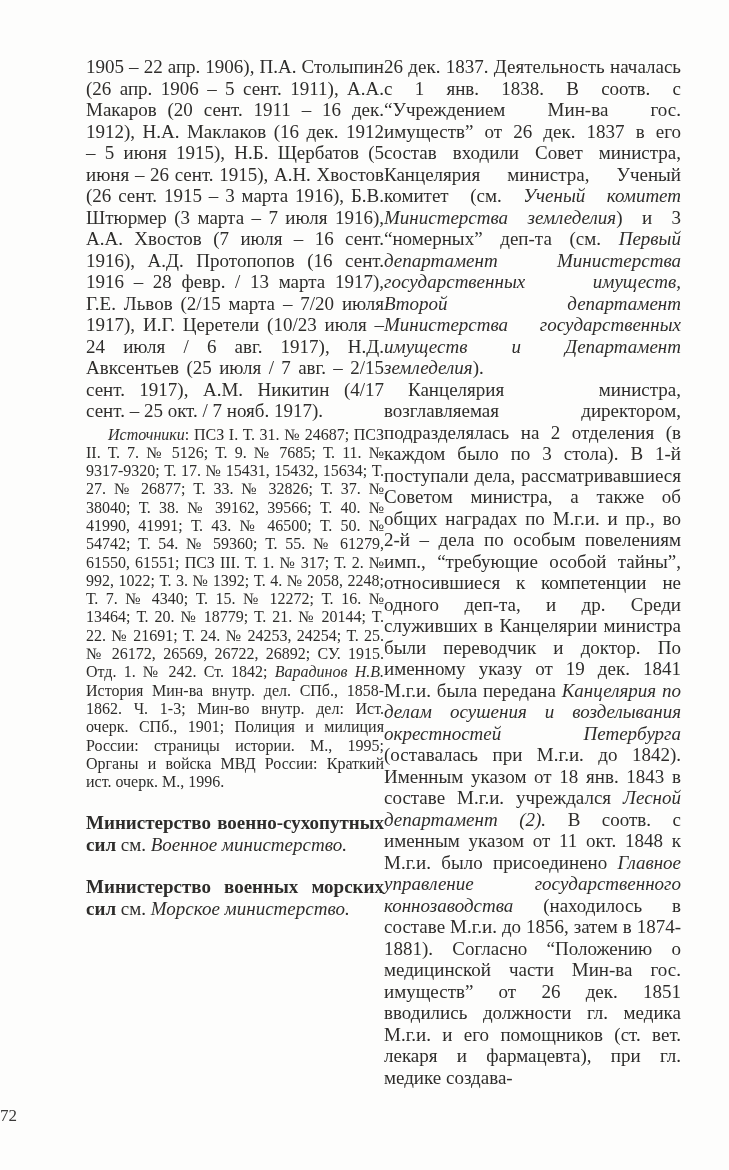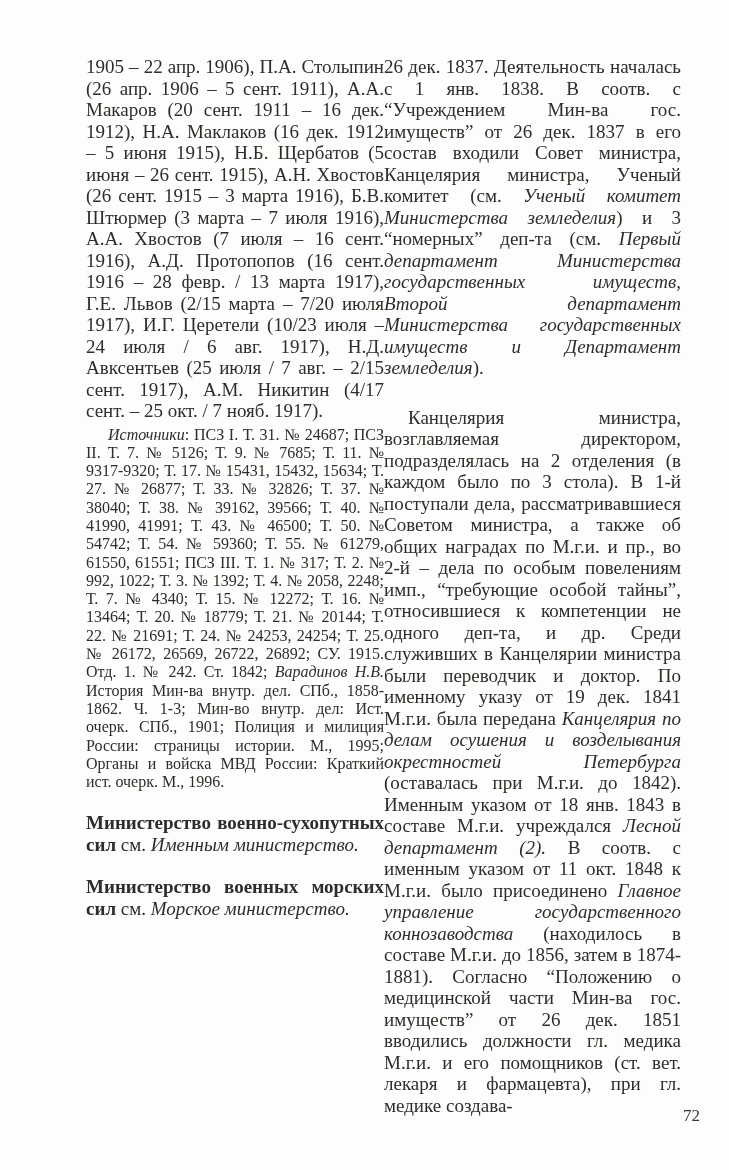--- a/index.html
+++ b/index.html
@@ -31,48 +31,48 @@
     margin-top: 4px;
   }
   .signature {
     font-size: 16.5px;
     font-style: italic;
     text-align: right;
     margin-top: 7px;
     padding-right: 2px;
   }
   .entry { margin-top: 21px; }
-  .indented { text-indent: 24px; margin-top: 28px; }
+  .indented { text-indent: 24px; }
 
   .s-r { font-style: normal; font-weight: normal; }
   .s-i { font-style: italic; }
   .s-b { font-weight: bold; }
 
   .page-number {
     position: absolute;
     top: 1106px;
     left: 0;
     width: 700px;
-    text-align: right;
+    text-align: left;
     font-size: 17px;
     color: #3a3938;
   }
 </style>
 </head>
 <body>
 
 <div class="page">
 
   <div class="col col-left">
     <p class="body-text"><span class="s-r">1905 – 22 апр. 1906), П.А. Столыпин (26 апр. 1906 – 5 сент. 1911), А.А. Макаров (20 сент. 1911 – 16 дек. 1912), Н.А. Маклаков (16 дек. 1912 – 5 июня 1915), Н.Б. Щербатов (5 июня – 26 сент. 1915), А.Н. Хвостов (26 сент. 1915 – 3 марта 1916), Б.В. Штюрмер (3 марта – 7 июля 1916), А.А. Хвостов (7 июля – 16 сент. 1916), А.Д. Протопопов (16 сент. 1916 – 28 февр. / 13 марта 1917), Г.Е. Львов (2/15 марта – 7/20 июля 1917), И.Г. Церетели (10/23 июля – 24 июля / 6 авг. 1917), Н.Д. Авксентьев (25 июля / 7 авг. – 2/15 сент. 1917), А.М. Никитин (4/17 сент. – 25 окт. / 7 нояб. 1917).</span></p>
 
     <p class="sources"><span class="s-i">Источники</span><span class="s-r">: ПСЗ I. Т. 31. № 24687; ПСЗ II. Т. 7. № 5126; Т. 9. № 7685; Т. 11. № 9317-9320; Т. 17. № 15431, 15432, 15634; Т. 27. № 26877; Т. 33. № 32826; Т. 37. № 38040; Т. 38. № 39162, 39566; Т. 40. № 41990, 41991; Т. 43. № 46500; Т. 50. № 54742; Т. 54. № 59360; Т. 55. № 61279, 61550, 61551; ПСЗ III. Т. 1. № 317; Т. 2. № 992, 1022; Т. 3. № 1392; Т. 4. № 2058, 2248; Т. 7. № 4340; Т. 15. № 12272; Т. 16. № 13464; Т. 20. № 18779; Т. 21. № 20144; Т. 22. № 21691; Т. 24. № 24253, 24254; Т. 25. № 26172, 26569, 26722, 26892; СУ. 1915. Отд. 1. № 242. Ст. 1842; </span><span class="s-i">Варадинов Н.В.</span><span class="s-r"> История Мин-ва внутр. дел. СПб., 1858-1862. Ч. 1-3; Мин-во внутр. дел: Ист. очерк. СПб., 1901; Полиция и милиция России: страницы истории. М., 1995; Органы и войска МВД России: Краткий ист. очерк. М., 1996.</span></p>
 
 
-    <p class="body-text entry"><span class="s-b">Министерство военно-сухопутных сил</span><span class="s-r"> см. </span><span class="s-i">Именным министерство.</span></p>
+    <p class="body-text entry"><span class="s-b">Министерство военно-сухопутных сил</span><span class="s-r"> см. </span><span class="s-i">Военное министерство.</span></p>
 
     <p class="body-text entry"><span class="s-b">Министерство военных морских сил</span><span class="s-r"> см. </span><span class="s-i">Морское министерство.</span></p>
 
   </div>
 
   <div class="col col-right">
     <p class="body-text"><span class="s-r">26 дек. 1837. Деятельность началась с 1 янв. 1838. В соотв. с “Учреждением Мин-ва гос. имуществ” от 26 дек. 1837 в его состав входили Совет министра, Канцелярия министра, Ученый комитет (см. </span><span class="s-i">Ученый комитет Министерства земледелия</span><span class="s-r">) и 3 “номерных” деп-та (см. </span><span class="s-i">Первый департамент Министерства государственных имуществ, Второй департамент Министерства государственных имуществ и Департамент земледелия</span><span class="s-r">).</span></p>
 
     <p class="body-text indented"><span class="s-r">Канцелярия министра, возглавляемая директором, подразделялась на 2 отделения (в каждом было по 3 стола). В 1-й поступали дела, рассматривавшиеся Советом министра, а также об общих наградах по М.г.и. и пр., во 2-й – дела по особым повелениям имп., “требующие особой тайны”, относившиеся к компетенции не одного деп-та, и др. Среди служивших в Канцелярии министра были переводчик и доктор. По именному указу от 19 дек. 1841 М.г.и. была передана </span><span class="s-i">Канцелярия по делам осушения и возделывания окрестностей Петербурга</span><span class="s-r"> (оставалась при М.г.и. до 1842). Именным указом от 18 янв. 1843 в составе М.г.и. учреждался </span><span class="s-i">Лесной департамент (2).</span><span class="s-r"> В соотв. с именным указом от 11 окт. 1848 к М.г.и. было присоединено </span><span class="s-i">Главное управление государственного коннозаводства</span><span class="s-r"> (находилось в составе М.г.и. до 1856, затем в 1874-1881). Согласно “Положению о медицинской части Мин-ва гос. имуществ” от 26 дек. 1851 вводились должности гл. медика М.г.и. и его помощников (ст. вет. лекаря и фармацевта), при гл. медике создава-</span></p>
   </div>

